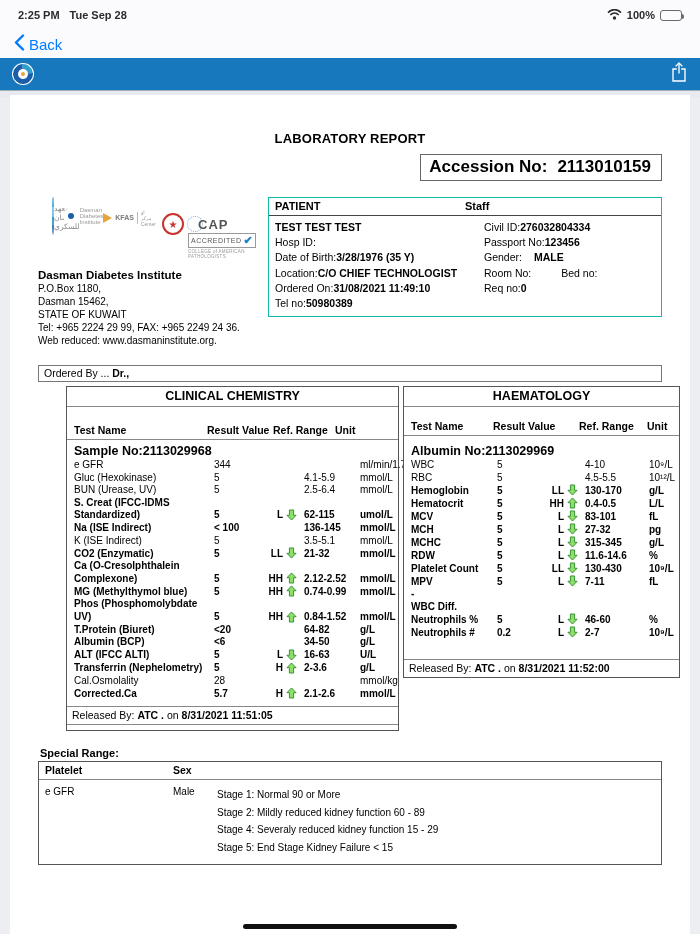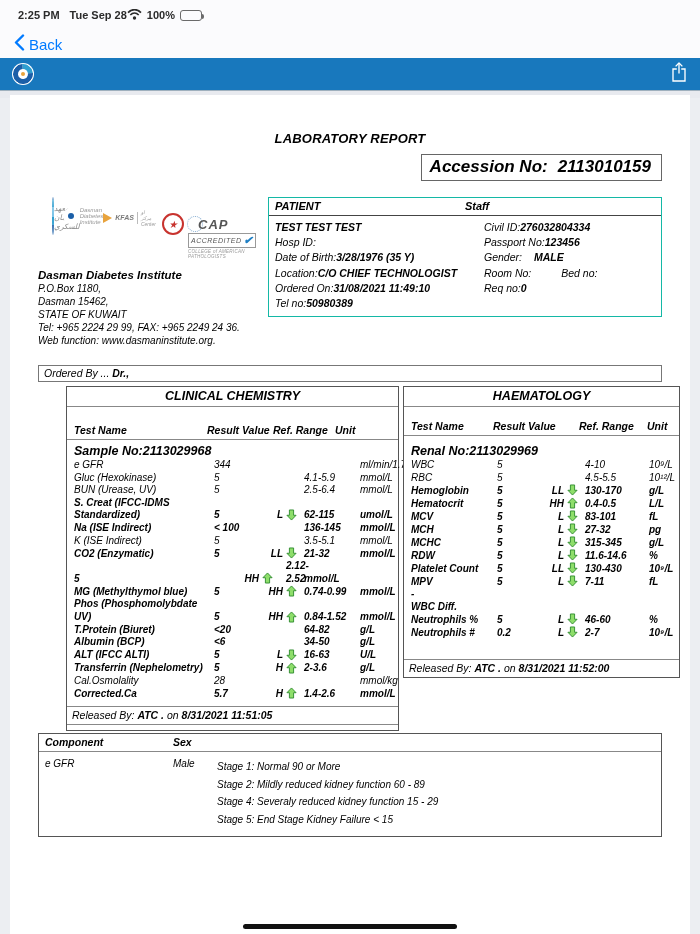--- a/index.html
+++ b/index.html
@@ -7,41 +7,40 @@
   body {
     font-family:"Liberation Sans", sans-serif;
     background:#eceef2;
     position:relative;
     overflow:hidden;
     color:#000;
   }
   
   .statusbar {
     height:30px; background:#fbfbfd;
-    display:flex; align-items:center; 
+    display:flex; align-items:center; justify-content:space-between;
     padding:0 18px; font-size:11px; font-weight:bold; color:#2b2b2b;
   }
   .statusbar .left { display:flex; gap:10px; }
   .statusbar .right { display:flex; align-items:center; gap:5px; }
   .battery { width:22px; height:11px; border:1px solid #6a6a6a; border-radius:3px; position:relative; padding:1px; }
   .battery .fill { height:100%; width:100%; background:#2b2b2b; border-radius:1px; }
   .battery:after { content:""; position:absolute; right:-3px; top:3px; width:2px; height:5px; background:#6a6a6a; border-radius:0 2px 2px 0; }
   .navrow { height:28px; background:#fbfbfd; display:flex; align-items:center; padding:0 14px; }
   .backbtn { display:flex; align-items:center; gap:4px; color:#007aff; font-size:15px; cursor:pointer; }
   .appbar { height:33px; background:#1878bd; display:flex; align-items:center; justify-content:space-between; padding:0 12px; border-bottom:1px solid #9fb0bd; }
   .applogo { width:22px; height:22px; border-radius:50%; background:#fff; position:relative; overflow:hidden; }
   .applogo .swirl { position:absolute; inset:1px; border-radius:50%; border:5px solid #1b5fa8; border-top-color:#2f9fd0; transform:rotate(40deg); }
   .applogo .dot { position:absolute; left:9px; top:9px; width:4px; height:4px; border-radius:50%; background:#e8a33d; }
   .gapstrip { height:7px; background:#e8eaef; }
   
   .doc {
     position:absolute; top:95px; bottom:0; left:10px; right:10px;
     background:#fff; padding:36px 28px 0 28px; overflow:hidden;
     font-size:10px;
-    font-style:italic;
   }
   .report-title { text-align:center; font-weight:bold; font-size:13px; letter-spacing:.2px; }
   .accession-row { display:flex; justify-content:flex-end; margin-top:8px; }
   .accession-box { border:1px solid #666; padding:2px 10px 3px 8px; font-weight:bold; font-size:17px; display:flex; gap:10px; }
   
   .head-section { display:flex; margin-top:16px; gap:8px; }
   .org-col { width:222px; flex:none; }
   .logo-cluster { display:flex; gap:6px; align-items:flex-start; padding-left:14px; }
   .dasman-logo { width:104px; display:flex; flex-direction:row; align-items:center; }
   .dasman-swirl { width:38px; height:38px; border-radius:50%; position:relative; background:radial-gradient(circle at 60% 40%, #7ec5e8 0 22%, #2f9fd0 23% 55%, #1b5fa8 56% 100%); }
@@ -198,21 +197,21 @@
           </div>
           <div class="cap-college">COLLEGE of AMERICAN PATHOLOGISTS</div>
         </div>
       </div>
       <div class="org-name">Dasman Diabetes Institute</div>
       <div class="org-lines" id="address-lines">
           <div>P.O.Box 1180,</div>
           <div>Dasman 15462,</div>
           <div>STATE OF KUWAIT</div>
           <div>Tel: +965 2224 29 99, FAX: +965 2249 24 36.</div>
-          <div>Web function: www.dasmaninstitute.org.</div>
+          <div>Web reduced: www.dasmaninstitute.org.</div>
         </div>
     </div>
 
     <div class="patient-box">
       <div class="patient-head">
         <span>PATIENT</span>
         <span>Staff</span>
       </div>
       <div class="patient-body">
         <div id="patient-left">
@@ -308,20 +307,21 @@
             <span class="c-flag">LL</span>
             <span class="c-arrow">
               <svg width="11" height="12" viewBox="0 0 12 13">
                 <path d="M6 12 L1 6.8 H3.7 V1 H8.3 V6.8 H11 Z" fill="#8ede6a" stroke="#2e8b2e" stroke-width="1"></path>
               </svg>
             </span>
             <span class="c-range">21-32</span>
             <span class="c-unit">mmol/L</span>
           </div>
           <div class="lab-row bold">
+            <span class="c-name">Ca (O-Cresolphthalein Complexone)</span>
             <span class="c-result">5</span>
             <span class="c-flag">HH</span>
             <span class="c-arrow">
               <svg width="11" height="12" viewBox="0 0 12 13">
                 <path d="M6 1 L11 6.2 H8.3 V12 H3.7 V6.2 H1 Z" fill="#8ede6a" stroke="#2e8b2e" stroke-width="1"></path>
               </svg>
             </span>
             <span class="c-range">2.12-2.52</span>
             <span class="c-unit">mmol/L</span>
           </div>
@@ -399,42 +399,42 @@
           </div>
           <div class="lab-row bold">
             <span class="c-name">Corrected.Ca</span>
             <span class="c-result">5.7</span>
             <span class="c-flag">H</span>
             <span class="c-arrow">
               <svg width="11" height="12" viewBox="0 0 12 13">
                 <path d="M6 1 L11 6.2 H8.3 V12 H3.7 V6.2 H1 Z" fill="#8ede6a" stroke="#2e8b2e" stroke-width="1"></path>
               </svg>
             </span>
-            <span class="c-range">1.4-2.6</span>
+            <span class="c-range">2.1-2.6</span>
             <span class="c-unit">mmol/L</span>
           </div>
         </div>
       <div class="released-row">
         <span>Released By:</span>
         <b>ATC .</b>
         <span>on</span>
         <b>8/31/2021 11:51:05</b>
       </div>
       <div class="released-tail"></div>
     </div>
 
     <div class="panel haem">
       <div class="panel-title">HAEMATOLOGY</div>
       <div class="lab-head">
           <span>Test Name</span>
           <span>Result Value</span>
           <span>Ref. Range</span>
           <span>Unit</span>
         </div>
-      <div class="sample-label">Renal No:2113029969</div>
+      <div class="sample-label">Albumin No:2113029969</div>
       <div class="lab-body">
           <div class="lab-row">
             <span class="c-name">WBC</span>
             <span class="c-result">5</span>
             <span class="c-flag"></span>
             <span class="c-arrow"></span>
             <span class="c-range">4-10</span>
             <span class="c-unit">10⁹/L</span>
           </div>
           <div class="lab-row">
@@ -584,23 +584,24 @@
         </div>
       <div class="released-row">
         <span>Released By:</span>
         <b>ATC .</b>
         <span>on</span>
         <b>8/31/2021 11:52:00</b>
       </div>
     </div>
   </div>
 
+  <div class="special-heading">Special Range:</div>
   <div class="special-table">
     <div class="special-head" id="special-head">
-        <span>Component</span>
+        <span>Platelet</span>
         <span>Sex</span>
       </div>
     <div id="special-body">
         <div class="special-body">
           <span>e GFR</span>
           <span>Male</span>
           <div class="special-ranges">
             <div>Stage 1: Normal 90 or More</div>
             <div>Stage 2: Mildly reduced kidney function 60 - 89</div>
             <div>Stage 4: Severaly reduced kidney function 15 - 29</div>

